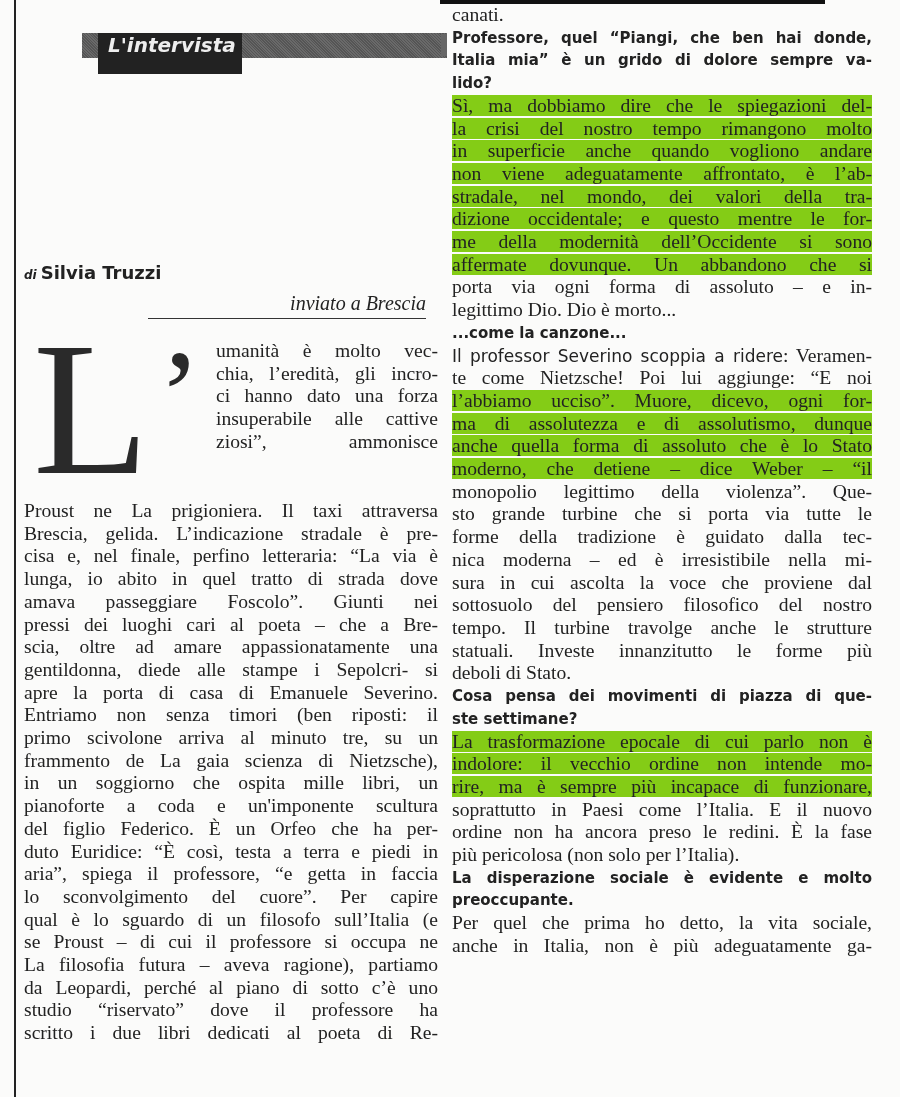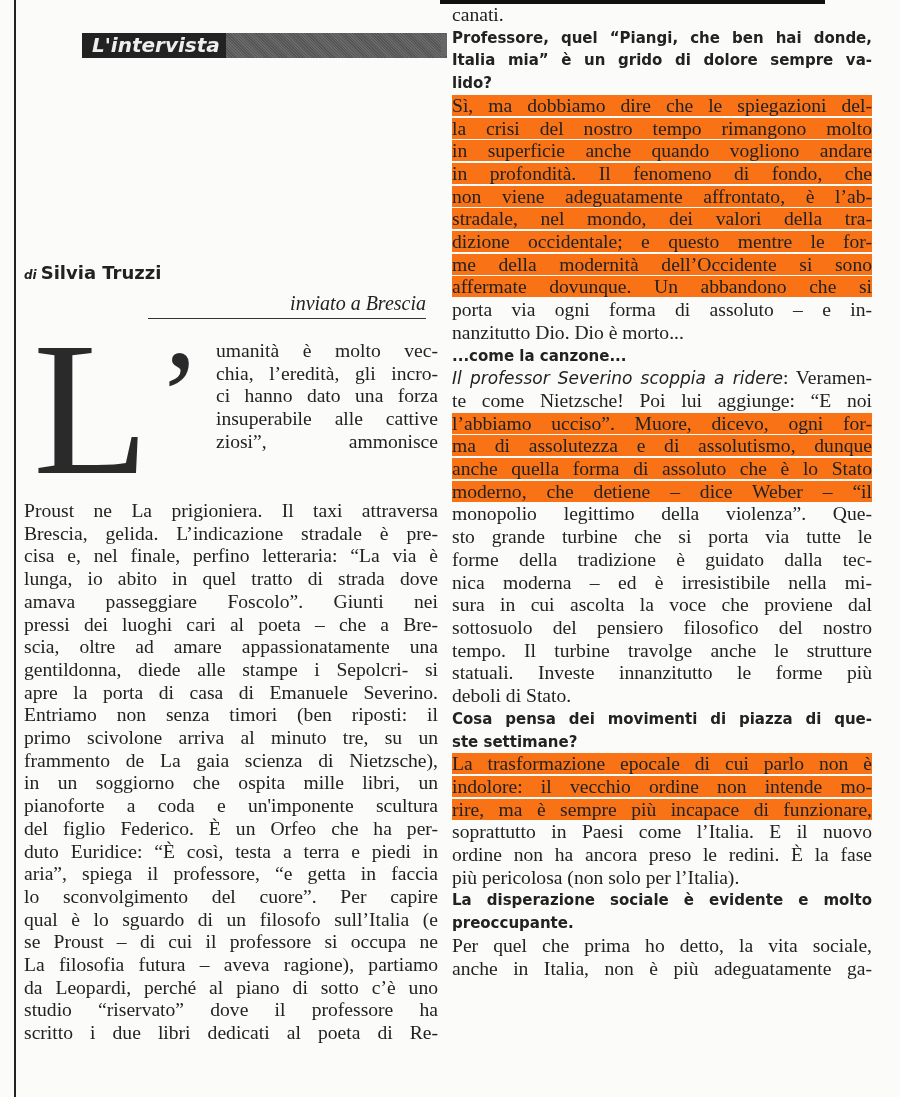--- a/index.html
+++ b/index.html
@@ -12,21 +12,21 @@
     position: absolute; left: 440px; top: 0; width: 385px; height: 4px; background: #111;
   }
   .left-rule {
     position: absolute; left: 14px; top: 0; width: 2px; height: 1097px; background: #222;
   }
   .section-banner {
     position: absolute; left: 82px; top: 33px; width: 365px; height: 25px;
     background: repeating-linear-gradient(45deg, #555 0 1px, #6a6a6a 1px 2px);
   }
   .section-banner .label {
-    position: absolute; left: 0; top: 0; height: 25px; padding: 0 6px 0 10px;
+    position: absolute; left: 16px; top: 0; height: 25px; padding: 0 6px 16px 10px;
     background: #222; color: #eee; font-family: "DejaVu Sans", "Liberation Sans", sans-serif;
     font-weight: bold; font-style: italic; font-size: 20px; line-height: 25px;
   }
   .byline {
     position: absolute; left: 24px; top: 262px;
     font-family: "DejaVu Sans", "Liberation Sans", sans-serif; font-weight: bold; font-size: 18px; color: #222;
   }
   .byline .di { font-style: italic; font-size: 12px; margin-right: 4px; }
   .dateline {
     position: absolute; left: 148px; top: 292px; width: 278px; text-align: right;
@@ -48,22 +48,22 @@
   }
   .dropcap-apos {
     position: absolute; left: 158px; top: 340px;
     font-family: "Liberation Serif", serif; font-size: 130px; line-height: 110px; color: #2a2a2a;
   }
   .col-right { left: 452px; top: 4px; width: 420px; }
   .q {
     font-family: "DejaVu Sans", "Liberation Sans", sans-serif; font-weight: bold; font-size: 15px;
     line-height: 22.7px; color: #222;
   }
-  .it { font-style: italic; font-family: "DejaVu Sans", "Liberation Sans", sans-serif; font-size: 17px; }
-  .hl { background: #f97316; }
+  .it { font-family: "DejaVu Sans", "Liberation Sans", sans-serif; font-size: 17px; }
+  .hl { background: #84cc16; }
   .q-marker {
     position: absolute; left: 441px; top: 34px; width: 6px; height: 22px; background: #666;
   }
 </style>
 </head>
 <body>
 
 <div class="top-bar"></div>
 <div class="left-rule"></div>
 
@@ -116,28 +116,27 @@
 
 <div class="q-marker"></div>
 <div class="col col-right" id="rightcol">
     <span class="line last">canati.</span>
     <span class="line q">Professore, quel “Piangi, che ben hai donde,</span>
     <span class="line q">Italia mia” è un grido di dolore sempre va-</span>
     <span class="line q last">lido?</span>
     <span class="line"><span class="hl">Sì, ma dobbiamo dire che le spiegazioni del-</span></span>
     <span class="line"><span class="hl">la crisi del nostro tempo rimangono molto</span></span>
     <span class="line"><span class="hl">in superficie anche quando vogliono andare</span></span>
-    <span class="line"><span class="hl">in profondità. Il fenomeno di fondo, che</span></span>
     <span class="line"><span class="hl">non viene adeguatamente affrontato, è l’ab-</span></span>
     <span class="line"><span class="hl">stradale, nel mondo, dei valori della tra-</span></span>
     <span class="line"><span class="hl">dizione occidentale; e questo mentre le for-</span></span>
     <span class="line"><span class="hl">me della modernità dell’Occidente si sono</span></span>
     <span class="line"><span class="hl">affermate dovunque. Un abbandono che si</span></span>
     <span class="line"><span>porta via ogni forma di assoluto – e in-</span></span>
-    <span class="line last"><span>nanzitutto Dio. Dio è morto...</span></span>
+    <span class="line last"><span>legittimo Dio. Dio è morto...</span></span>
     <span class="line q last">...come la canzone...</span>
     <span class="line"><span class="it">Il professor Severino scoppia a ridere</span><span>: Veramen-</span></span>
     <span class="line"><span>te come Nietzsche! Poi lui aggiunge: “E noi</span></span>
     <span class="line"><span class="hl">l’abbiamo ucciso”. Muore, dicevo, ogni for-</span></span>
     <span class="line"><span class="hl">ma di assolutezza e di assolutismo, dunque</span></span>
     <span class="line"><span class="hl">anche quella forma di assoluto che è lo Stato</span></span>
     <span class="line"><span class="hl">moderno, che detiene – dice Weber – “il</span></span>
     <span class="line"><span>monopolio legittimo della violenza”. Que-</span></span>
     <span class="line"><span>sto grande turbine che si porta via tutte le</span></span>
     <span class="line"><span>forme della tradizione è guidato dalla tec-</span></span>

